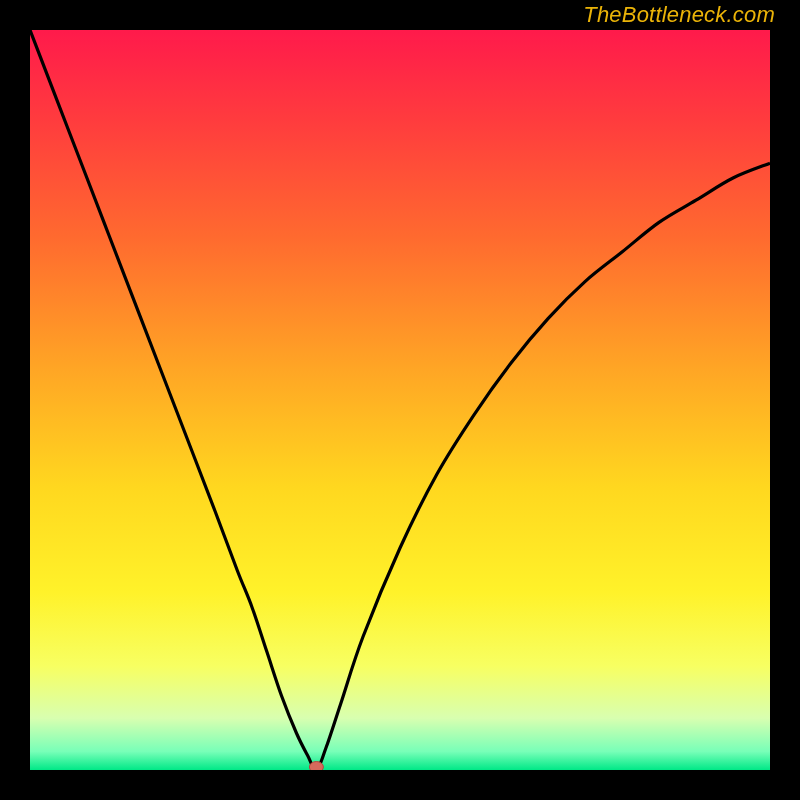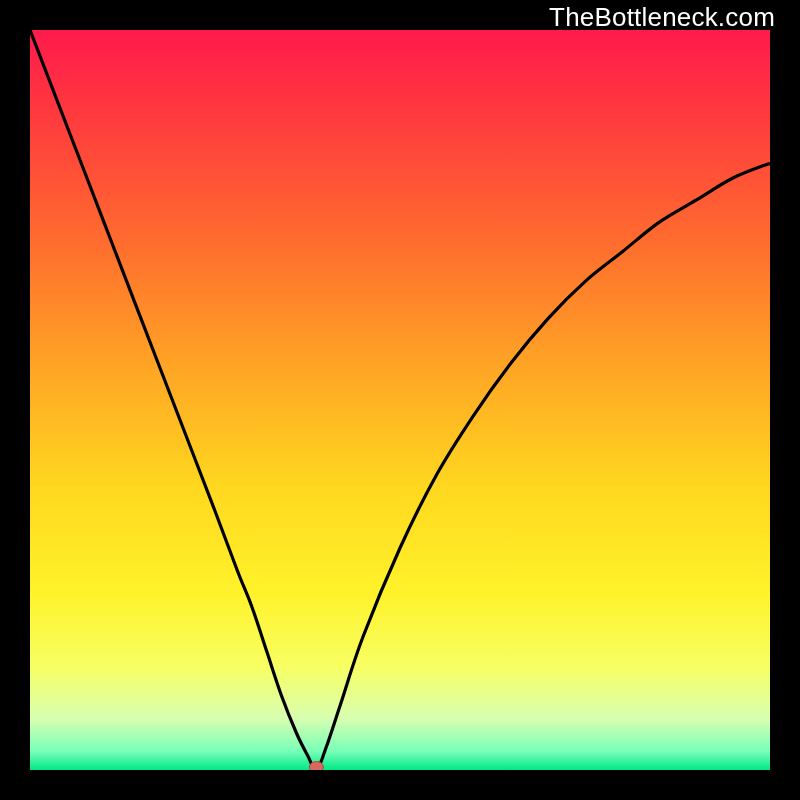--- a/index.html
+++ b/index.html
@@ -16,24 +16,25 @@
     top: 0;
     left: 0;
     width: 800px;
     height: 800px;
     background: #000;
   }
   .watermark {
     position: absolute;
     top: 2px;
     right: 25px;
-    color: #ffffff;
-    font-size: 26px;
+    color: #eab308;
+    font-size: 22px;
     font-weight: 500;
     letter-spacing: 0.2px;
+    font-style: italic;
   }
   .plot {
     position: absolute;
     top: 30px;
     left: 30px;
     width: 740px;
     height: 740px;
   }
   svg { display: block; }
 </style>

